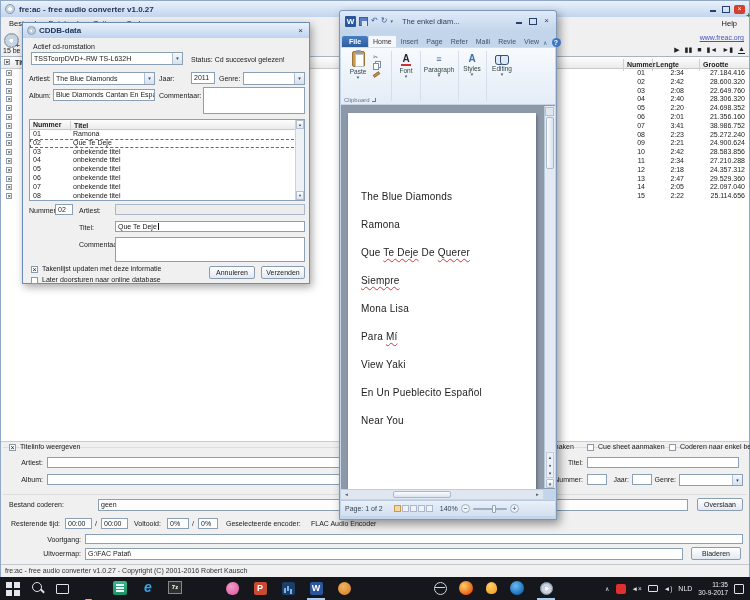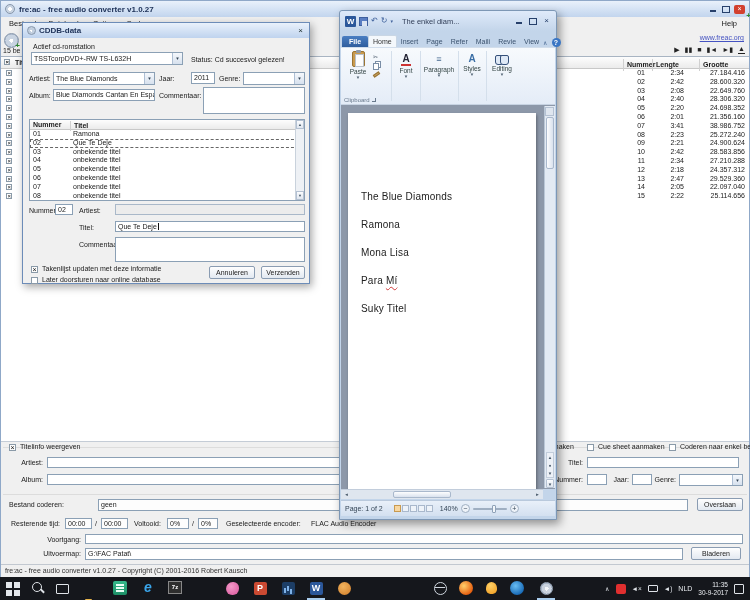--- a/index.html
+++ b/index.html
@@ -533,23 +533,27 @@
       <div class="barrow">▼</div>
     </div>
   </div>
 
   <div class="w-ruler-toggle"></div>
   <div class="w-doc">
     <div class="w-page">
       <div class="w-page-inner">
           <div class="doc-line"><span>The Blue Diamonds</span></div>
           <div class="doc-line"><span>Ramona</span></div>
+          <div class="doc-line"><span>Que </span><span class="sp">Te Deje</span><span> De </span><span class="sp">Querer</span></div>
+          <div class="doc-line"><span class="sp">Siempre</span></div>
           <div class="doc-line"><span>Mona Lisa</span></div>
           <div class="doc-line"><span>Para </span><span class="sp">Mí</span></div>
-          <div class="doc-line"><span>Suky Titel</span></div>
+          <div class="doc-line"><span>View Yaki</span></div>
+          <div class="doc-line"><span>En Un Pueblecito Español</span></div>
+          <div class="doc-line"><span>Near You</span></div>
         </div>
     </div>
   </div>
   <div class="w-vscroll">
     <span class="sb-btn" style="top:1px;">▲</span>
     <span class="w-vthumb"></span>
     <div class="w-browse">
       <span>▲</span>
       <span>●</span>
       <span>▼</span>

